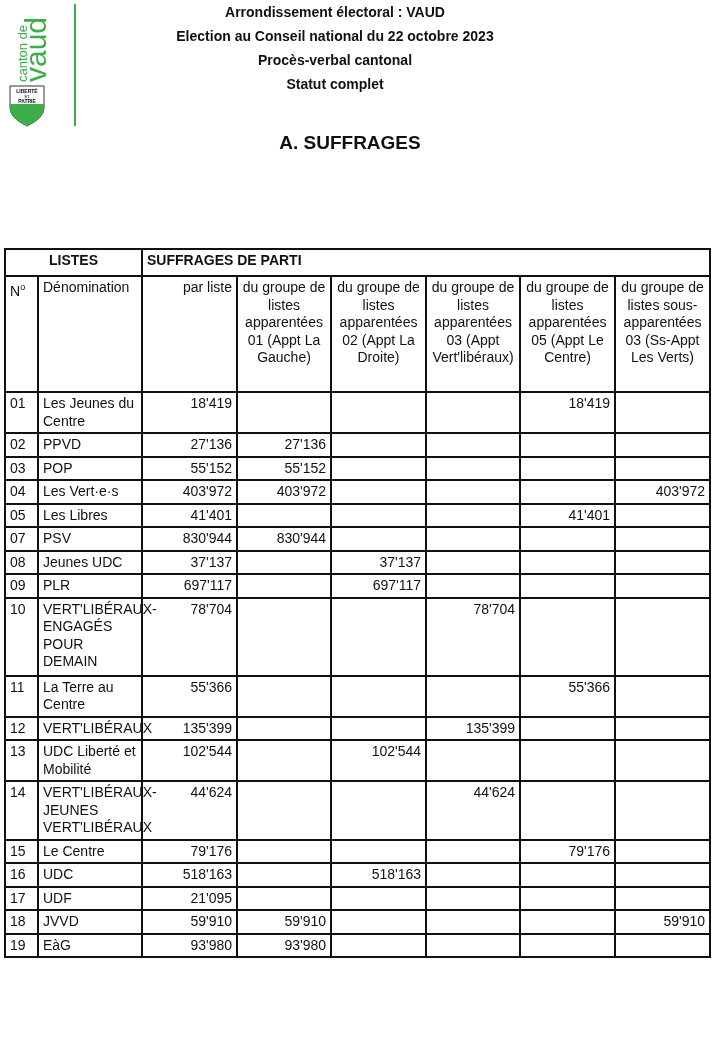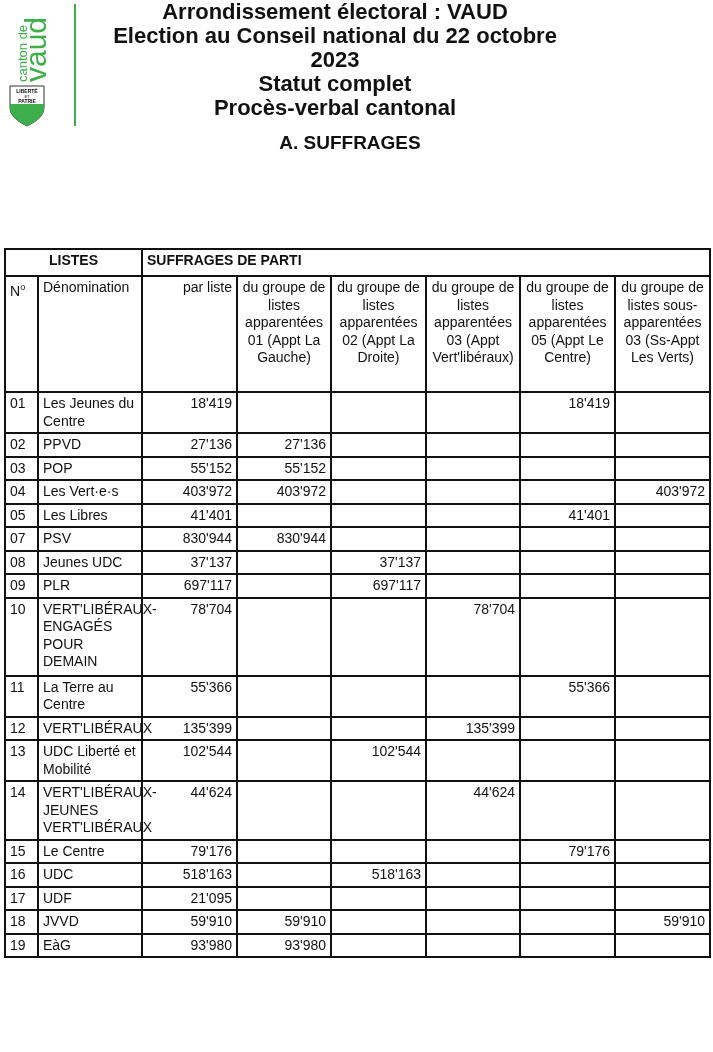--- a/index.html
+++ b/index.html
@@ -4,21 +4,21 @@
 <style>
   html, body { margin: 0; padding: 0; background: #ffffff; }
   body {
     width: 713px; height: 1052px; position: relative; overflow: hidden;
     font-family: "Liberation Sans", "DejaVu Sans", sans-serif; color: #111;
   }
   .logo { position: absolute; left: 4px; top: 0; width: 72px; height: 128px; }
   .logo-line { position: absolute; left: 74px; top: 4px; width: 2px; height: 122px; background: #3dae4a; }
   .title-block {
     position: absolute; left: 100px; top: 0; width: 470px; text-align: center;
-    font-weight: bold; font-size: 22px; line-height: 24px;
+    font-weight: bold; font-size: 14px; line-height: 24px;
   }
   .section-title {
     position: absolute; left: 100px; top: 132px; width: 500px; text-align: center;
     font-weight: bold; font-size: 19px;
   }
   table.suffrages {
     position: absolute; left: 4px; top: 248px; border-collapse: collapse;
     table-layout: fixed; width: 705px; font-size: 14px;
   }
   table.suffrages td, table.suffrages th {
@@ -45,22 +45,22 @@
     <text x="23" y="93" font-size="5" text-anchor="middle" font-weight="bold" font-family="Liberation Sans, sans-serif" fill="#111">LIBERTÉ</text>
     <text x="23" y="98" font-size="4" text-anchor="middle" font-family="Liberation Sans, sans-serif" fill="#111">ET</text>
     <text x="23" y="103" font-size="5" text-anchor="middle" font-weight="bold" font-family="Liberation Sans, sans-serif" fill="#111">PATRIE</text>
   </g>
 </svg>
 <div class="logo-line"></div>
 
 <div class="title-block">
   <div>Arrondissement électoral : VAUD</div>
   <div>Election au Conseil national du 22 octobre 2023</div>
+  <div>Procès-verbal cantonal</div>
   <div>Statut complet</div>
-  <div>Procès-verbal cantonal</div>
 </div>
 <div class="section-title">A. SUFFRAGES</div>
 
 <table class="suffrages">
   <colgroup>
     <col style="width:33px">
       <col style="width:104px">
       <col style="width:95px">
     <col style="width:94px">
       <col style="width:95px">

